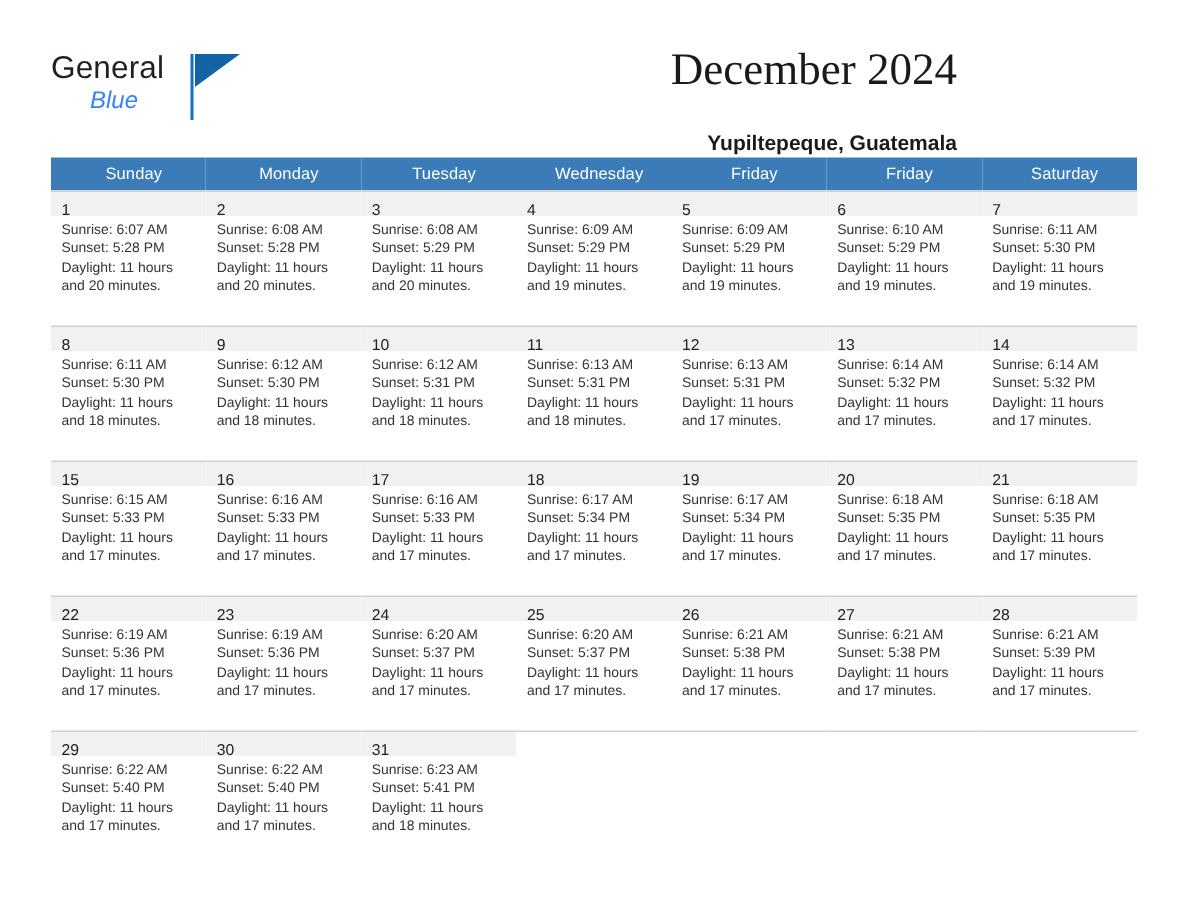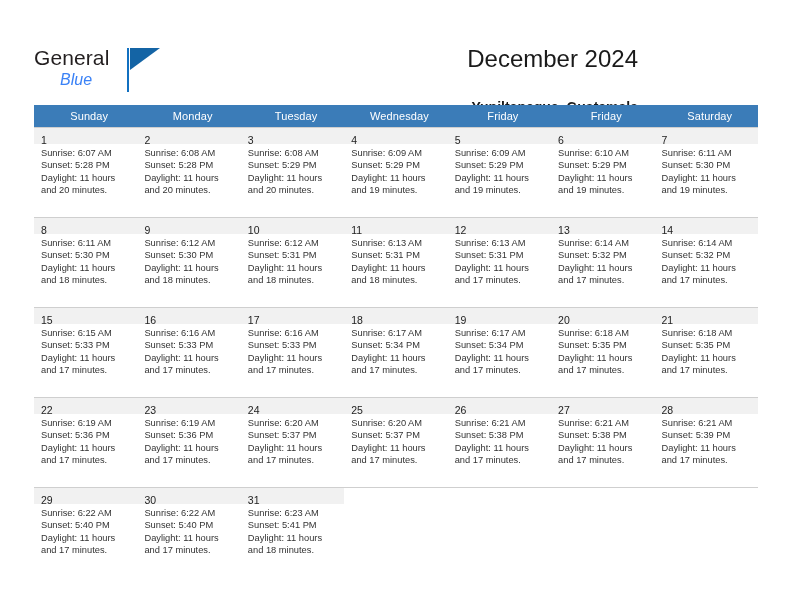--- a/index.html
+++ b/index.html
@@ -18,21 +18,21 @@
     position: relative;
     width: 792px;
     height: 612px;
     box-sizing: border-box;
   }
 
   
   .topbar {
     position: absolute;
     left: 0;
-    top: 12px;
+    top: 0;
     width: 672px;
     height: 100px;
   }
   .logo {
     position: absolute;
     left: 34px;
     top: 34px;
     width: 140px;
     height: 56px;
   }
@@ -74,25 +74,26 @@
     background: #1170c0;
   }
 
   .title-block {
     position: absolute;
     right: 34px;
     top: 28px;
     text-align: right;
   }
   .cal-title {
-    font-size: 24px;
+    font-size: 30px;
     font-weight: normal;
     color: #1a1a1a;
     line-height: 38px;
     white-space: nowrap;
+    font-family: Liberation Serif, serif;
   }
   .cal-subtitle {
     font-size: 14px;
     font-weight: bold;
     color: #1a1a1a;
     line-height: 20px;
     margin-top: 19px;
     white-space: nowrap;
   }
 

